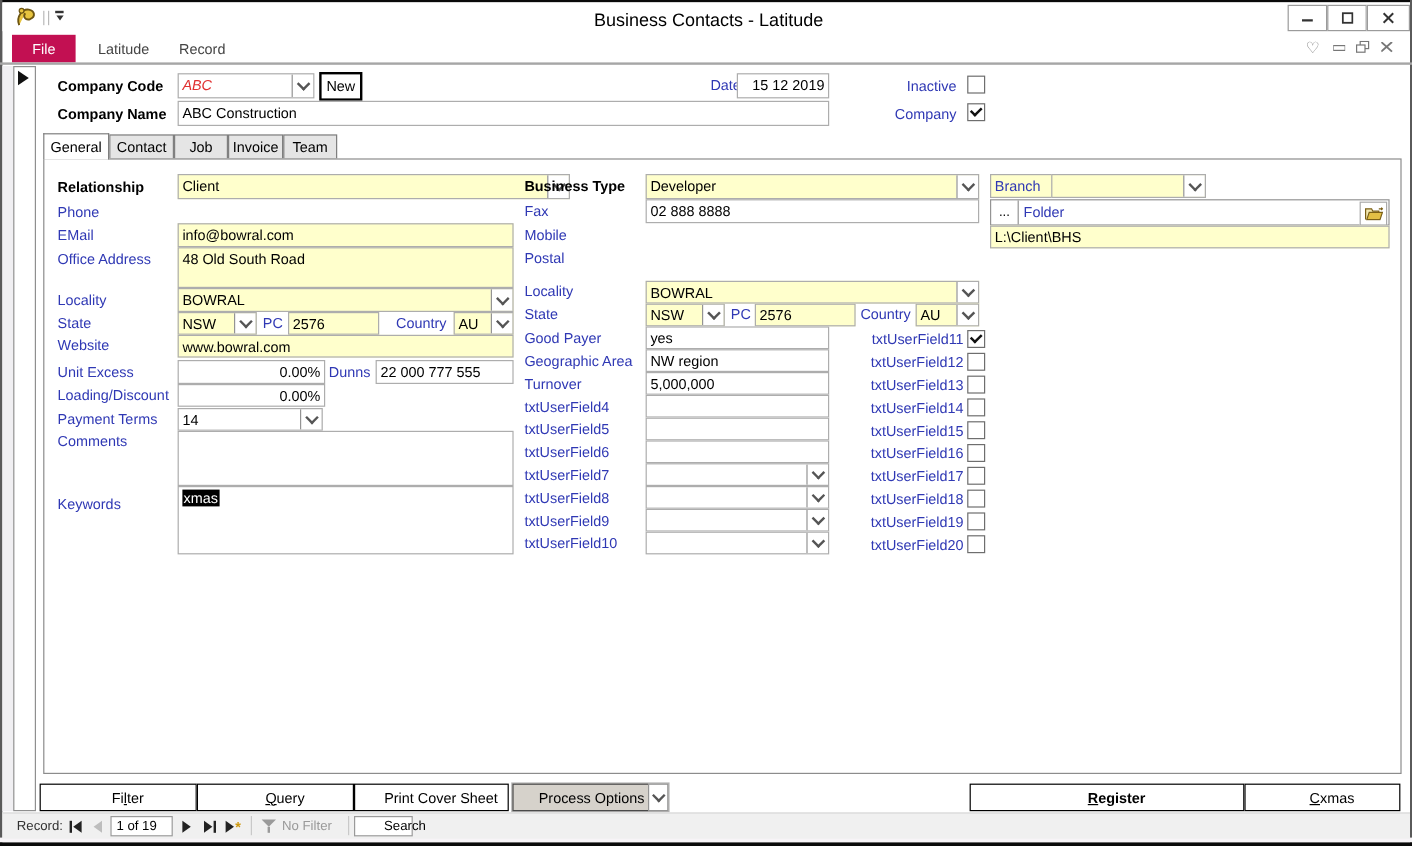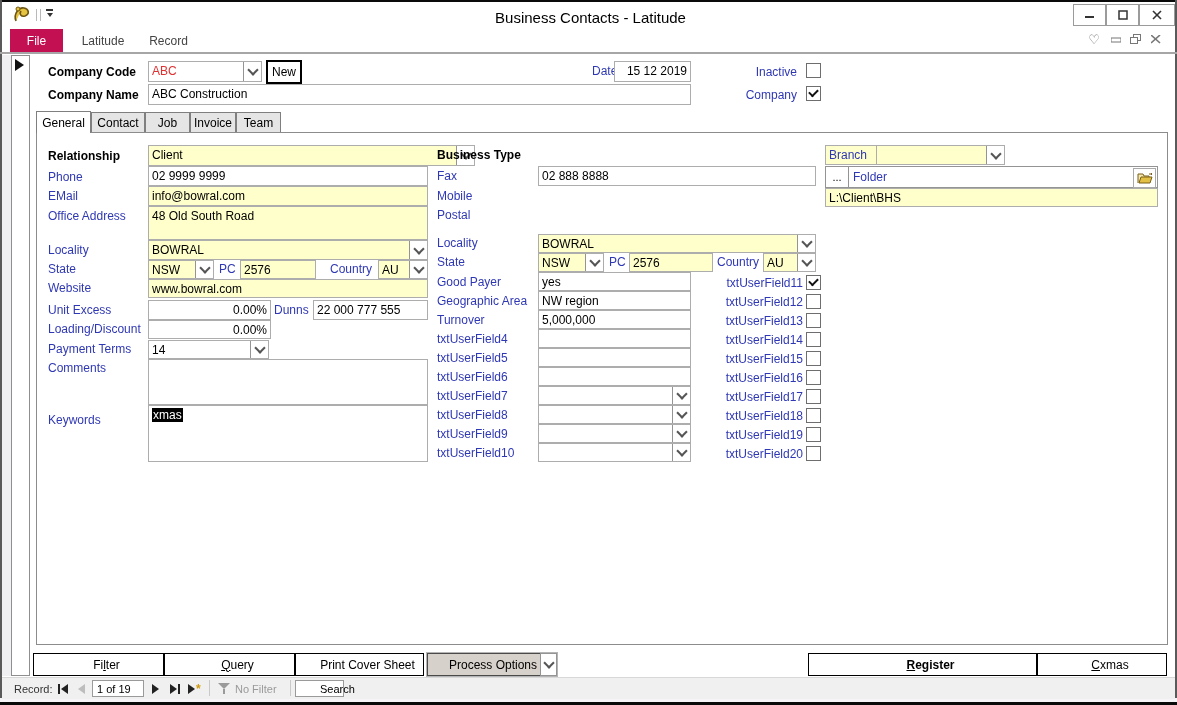--- a/index.html
+++ b/index.html
@@ -141,21 +141,21 @@
         <line x1="9" y1="0" x2="0" y2="8" stroke="#777" stroke-width="1.6"></line>
       </svg>
   </div>
   <div class="abs ribbon-sep"></div>
 
   <div class="abs recsel-strip"></div>
   <div class="abs recsel"></div>
   <div class="abs recsel-arrow"></div>
 
   <span class="lbl bold" style="left:48px;top:65px;">Company Code</span>
-  <div class="fld red" style="left:148px;top:61px;width:114px;height:21px;"><span>ABC</span>
+  <div class="fld red" style="left:148px;top:61px;width:114px;height:21px;font-style:italic;"><span>ABC</span>
     <span class="arrow-btn">
         <span class="chev"></span>
       </span>
   </div>
   <div class="abs" style="left:266px;top:60px;width:36px;height:24px;border:2px solid #000;background:#fff;
        box-sizing:border-box;display:flex;align-items:center;justify-content:center;font-size:12px;">New</div>
   <span class="lbl bold" style="left:48px;top:88px;">Company Name</span>
   <div class="fld" style="left:148px;top:84px;width:543px;height:21px;">ABC Construction</div>
   <span class="lbl" style="left:592px;top:64px;">Date</span>
   <div class="fld r" style="left:614px;top:61px;width:77px;height:21px;">15 12 2019</div>
@@ -173,21 +173,20 @@
   <div class="tab" style="left:236px;width:45px;">Team</div>
   <div class="abs pagebox"></div>
 
   <span class="lbl bold" style="left:48px;top:149px;">Relationship</span>
   <div class="fld yellow" style="left:148px;top:145px;width:327px;height:21px;">
     <span>Client</span>
     <span class="arrow-btn">
         <span class="chev"></span>
       </span></div>
   <span class="lbl" style="left:48px;top:170px;">Phone</span>
-  <div class="fld" style="left:148px;top:166px;width:280px;height:20px;">02 9999 9999</div>
   <span class="lbl" style="left:48px;top:189px;">EMail</span>
   <div class="fld yellow" style="left:148px;top:186px;width:280px;height:20px;">info@bowral.com</div>
   <span class="lbl" style="left:48px;top:209px;">Office Address</span>
   <div class="fld yellow" style="left:148px;top:206px;width:280px;height:34px;">48 Old South Road</div>
   <span class="lbl" style="left:48px;top:243px;">Locality</span>
   <div class="fld yellow" style="left:148px;top:240px;width:280px;height:20px;">
     <span>BOWRAL</span>
     <span class="arrow-btn">
         <span class="chev"></span>
       </span></div>
@@ -219,20 +218,25 @@
     <span class="arrow-btn">
         <span class="chev"></span>
       </span></div>
   <span class="lbl" style="left:48px;top:361px;">Comments</span>
   <div class="fld" style="left:148px;top:359px;width:280px;height:46px;"></div>
   <span class="lbl" style="left:48px;top:413px;">Keywords</span>
   <div class="fld" style="left:148px;top:405px;width:280px;height:57px;">
     <span class="hl">xmas</span></div>
 
   <span class="lbl bold" style="left:437px;top:148px;">Business Type</span>
+  <div class="fld yellow" style="left:538px;top:145px;width:278px;height:21px;">
+    <span>Developer</span>
+    <span class="arrow-btn">
+        <span class="chev"></span>
+      </span></div>
   <span class="lbl" style="left:437px;top:169px;">Fax</span>
   <div class="fld" style="left:538px;top:166px;width:278px;height:20px;">02 888 8888</div>
   <span class="lbl" style="left:437px;top:189px;">Mobile</span>
   <span class="lbl" style="left:437px;top:208px;">Postal</span>
   <span class="lbl" style="left:437px;top:236px;">Locality</span>
   <div class="fld yellow" style="left:538px;top:234px;width:278px;height:19px;">
     <span>BOWRAL</span>
     <span class="arrow-btn">
         <span class="chev"></span>
       </span></div>

